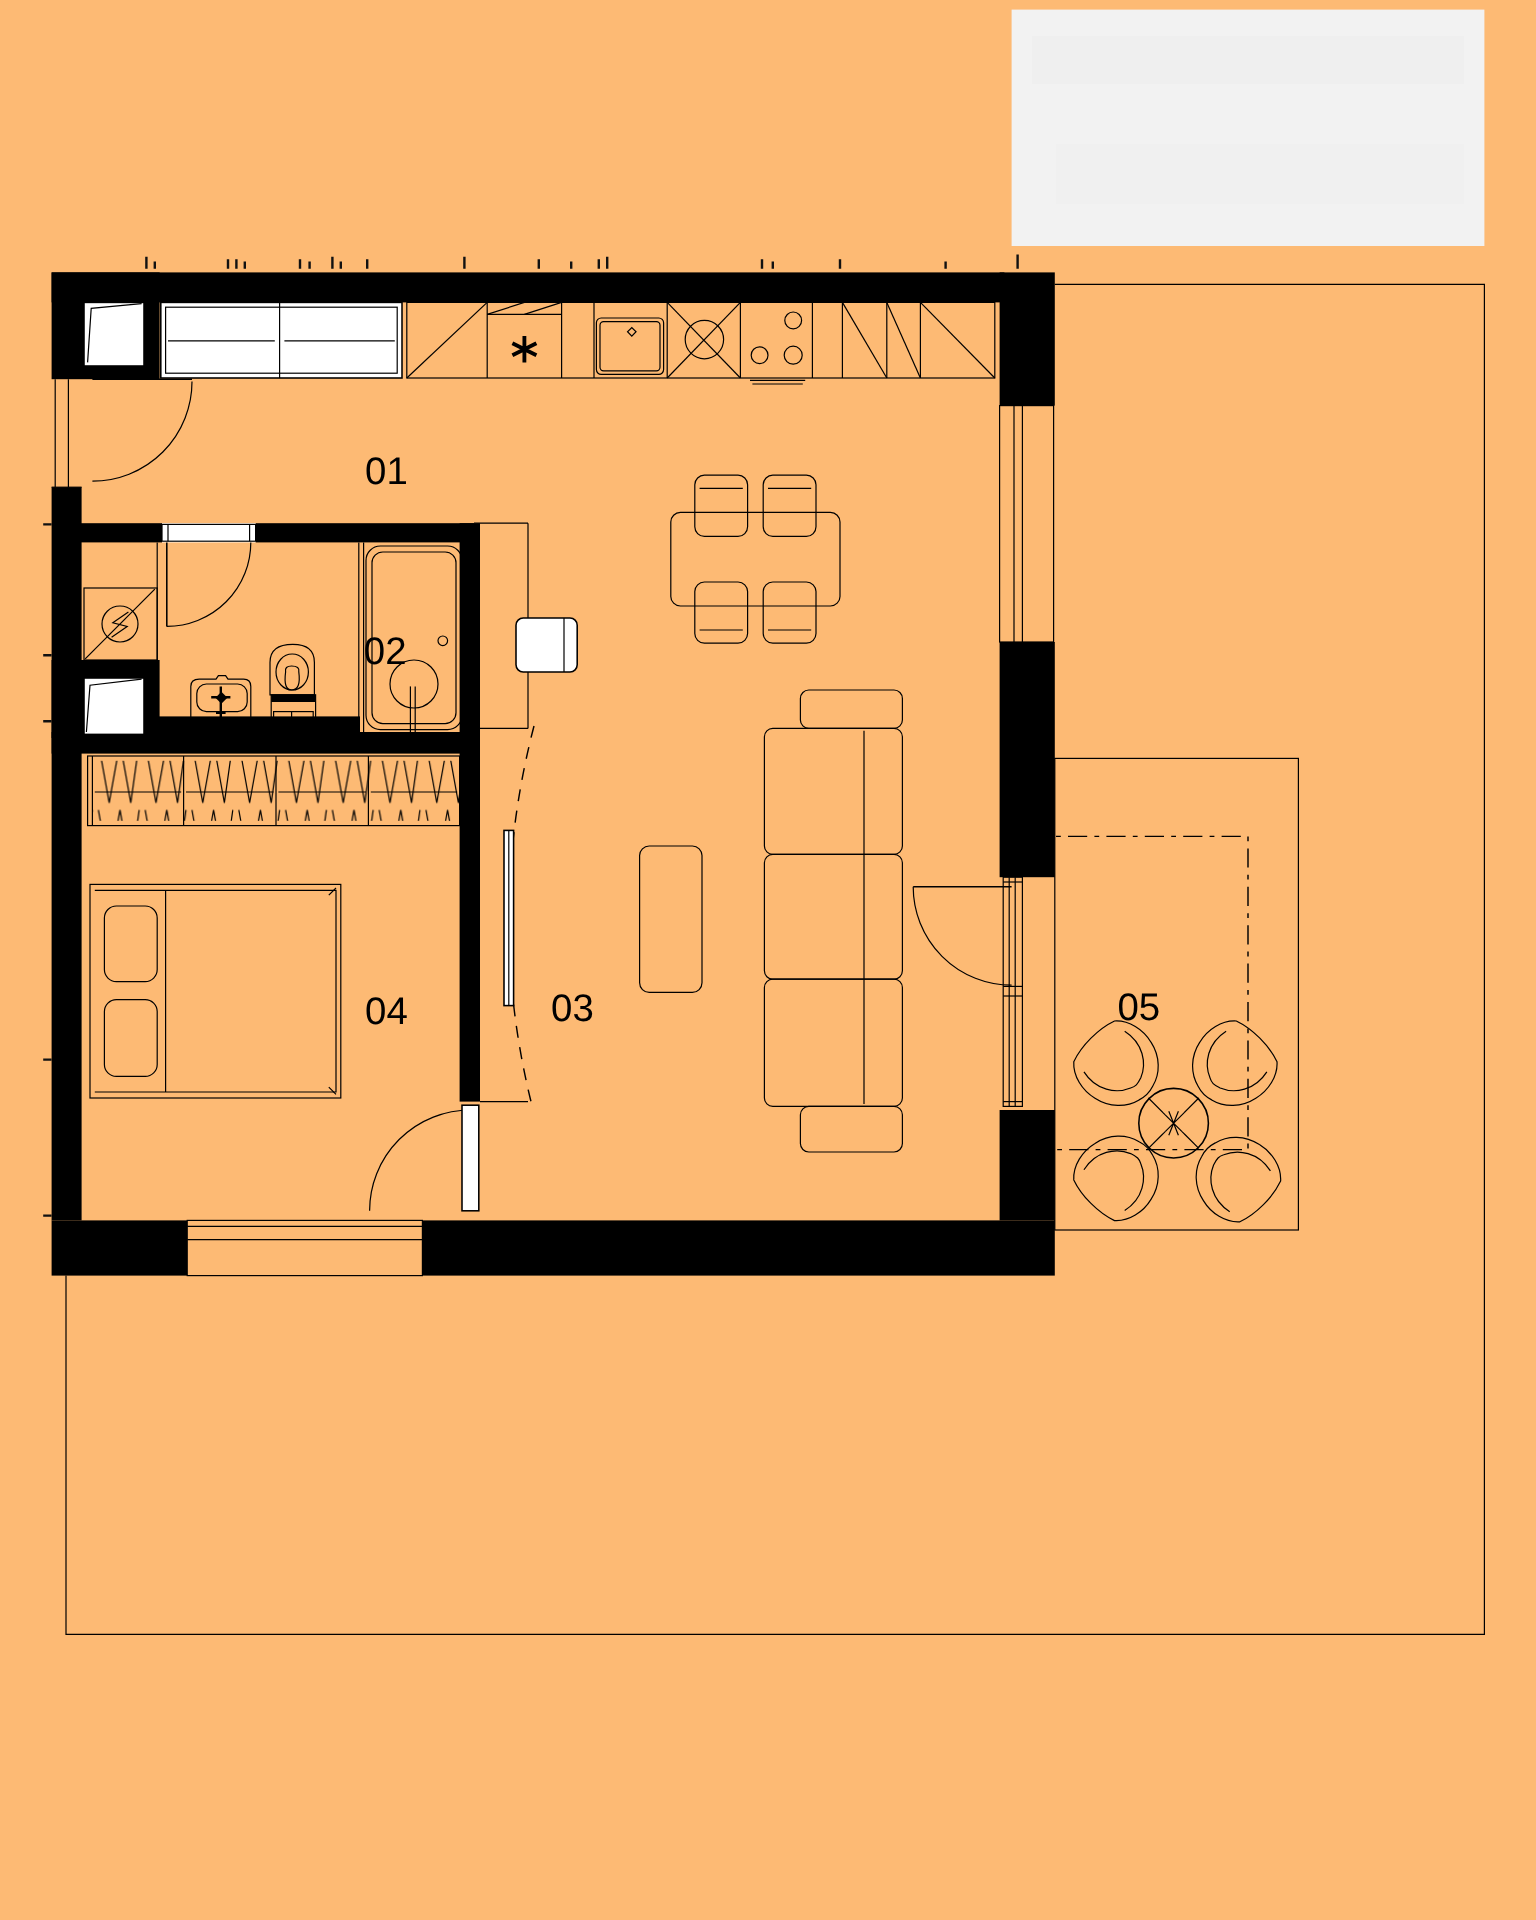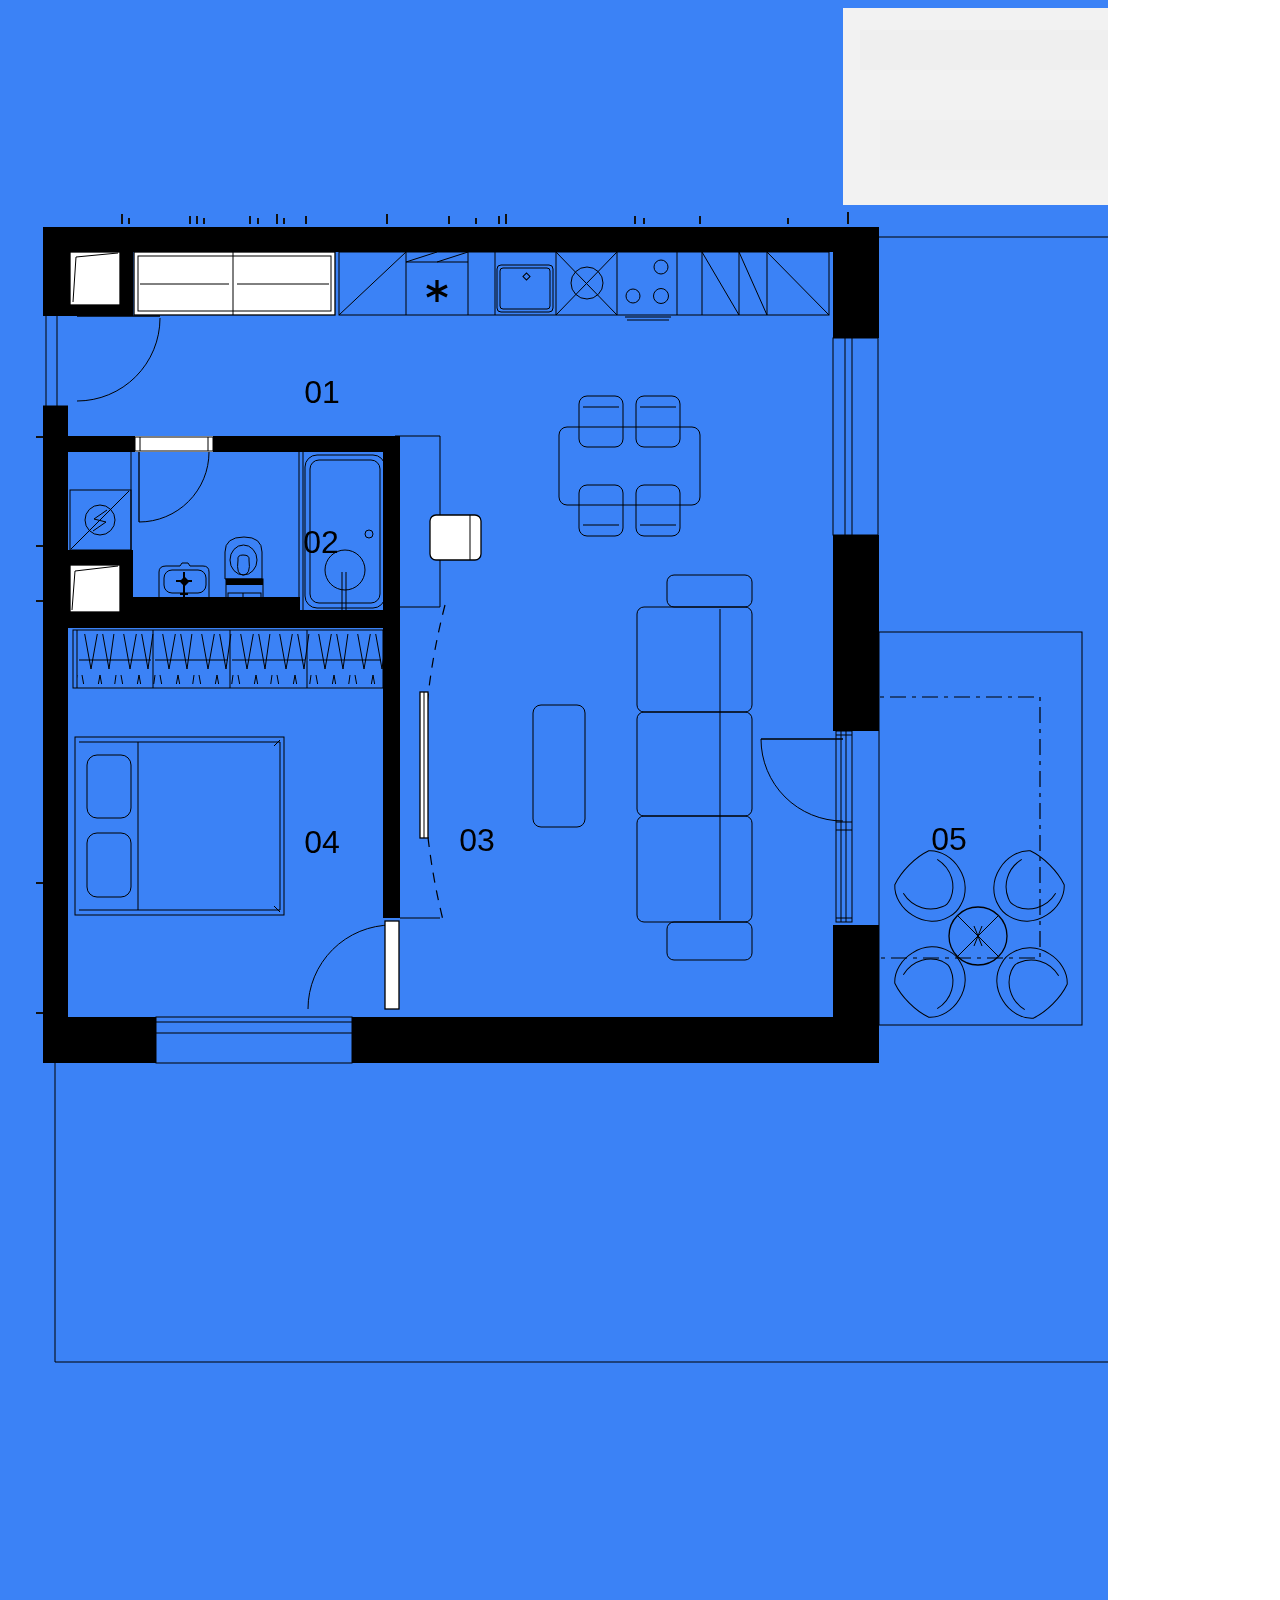--- a/index.html
+++ b/index.html
@@ -1,16 +1,16 @@
 <!DOCTYPE html>
 <html><head>
 <meta charset="utf-8">
 <style>
   html,body{margin:0;padding:0;background:#ffffff;}
-  .canvas{position:relative;width:1108px;height:1600px;background:#3b82f6;overflow:hidden;}
+  .canvas{position:relative;width:1280px;height:1600px;background:#fdba74;overflow:hidden;}
   svg{display:block;}
   .lbl{font-family:"Liberation Sans", sans-serif;font-size:32px;fill:#000;}
   .ln{stroke:#000;stroke-width:1.3;fill:none;}
   .thin{stroke:#000;stroke-width:1;fill:none;}
   .wall{fill:#000;stroke:none;}
   .white{fill:#fff;stroke:none;}
   .whiteln{fill:#fff;stroke:#000;stroke-width:1.3;}
   .dash{stroke:#000;stroke-width:1.2;fill:none;stroke-dasharray:10 8;}
   .dashdot{stroke:#000;stroke-width:1.2;fill:none;stroke-dasharray:16 6 4 6;}
   .tick{stroke:#111;stroke-width:2;}

